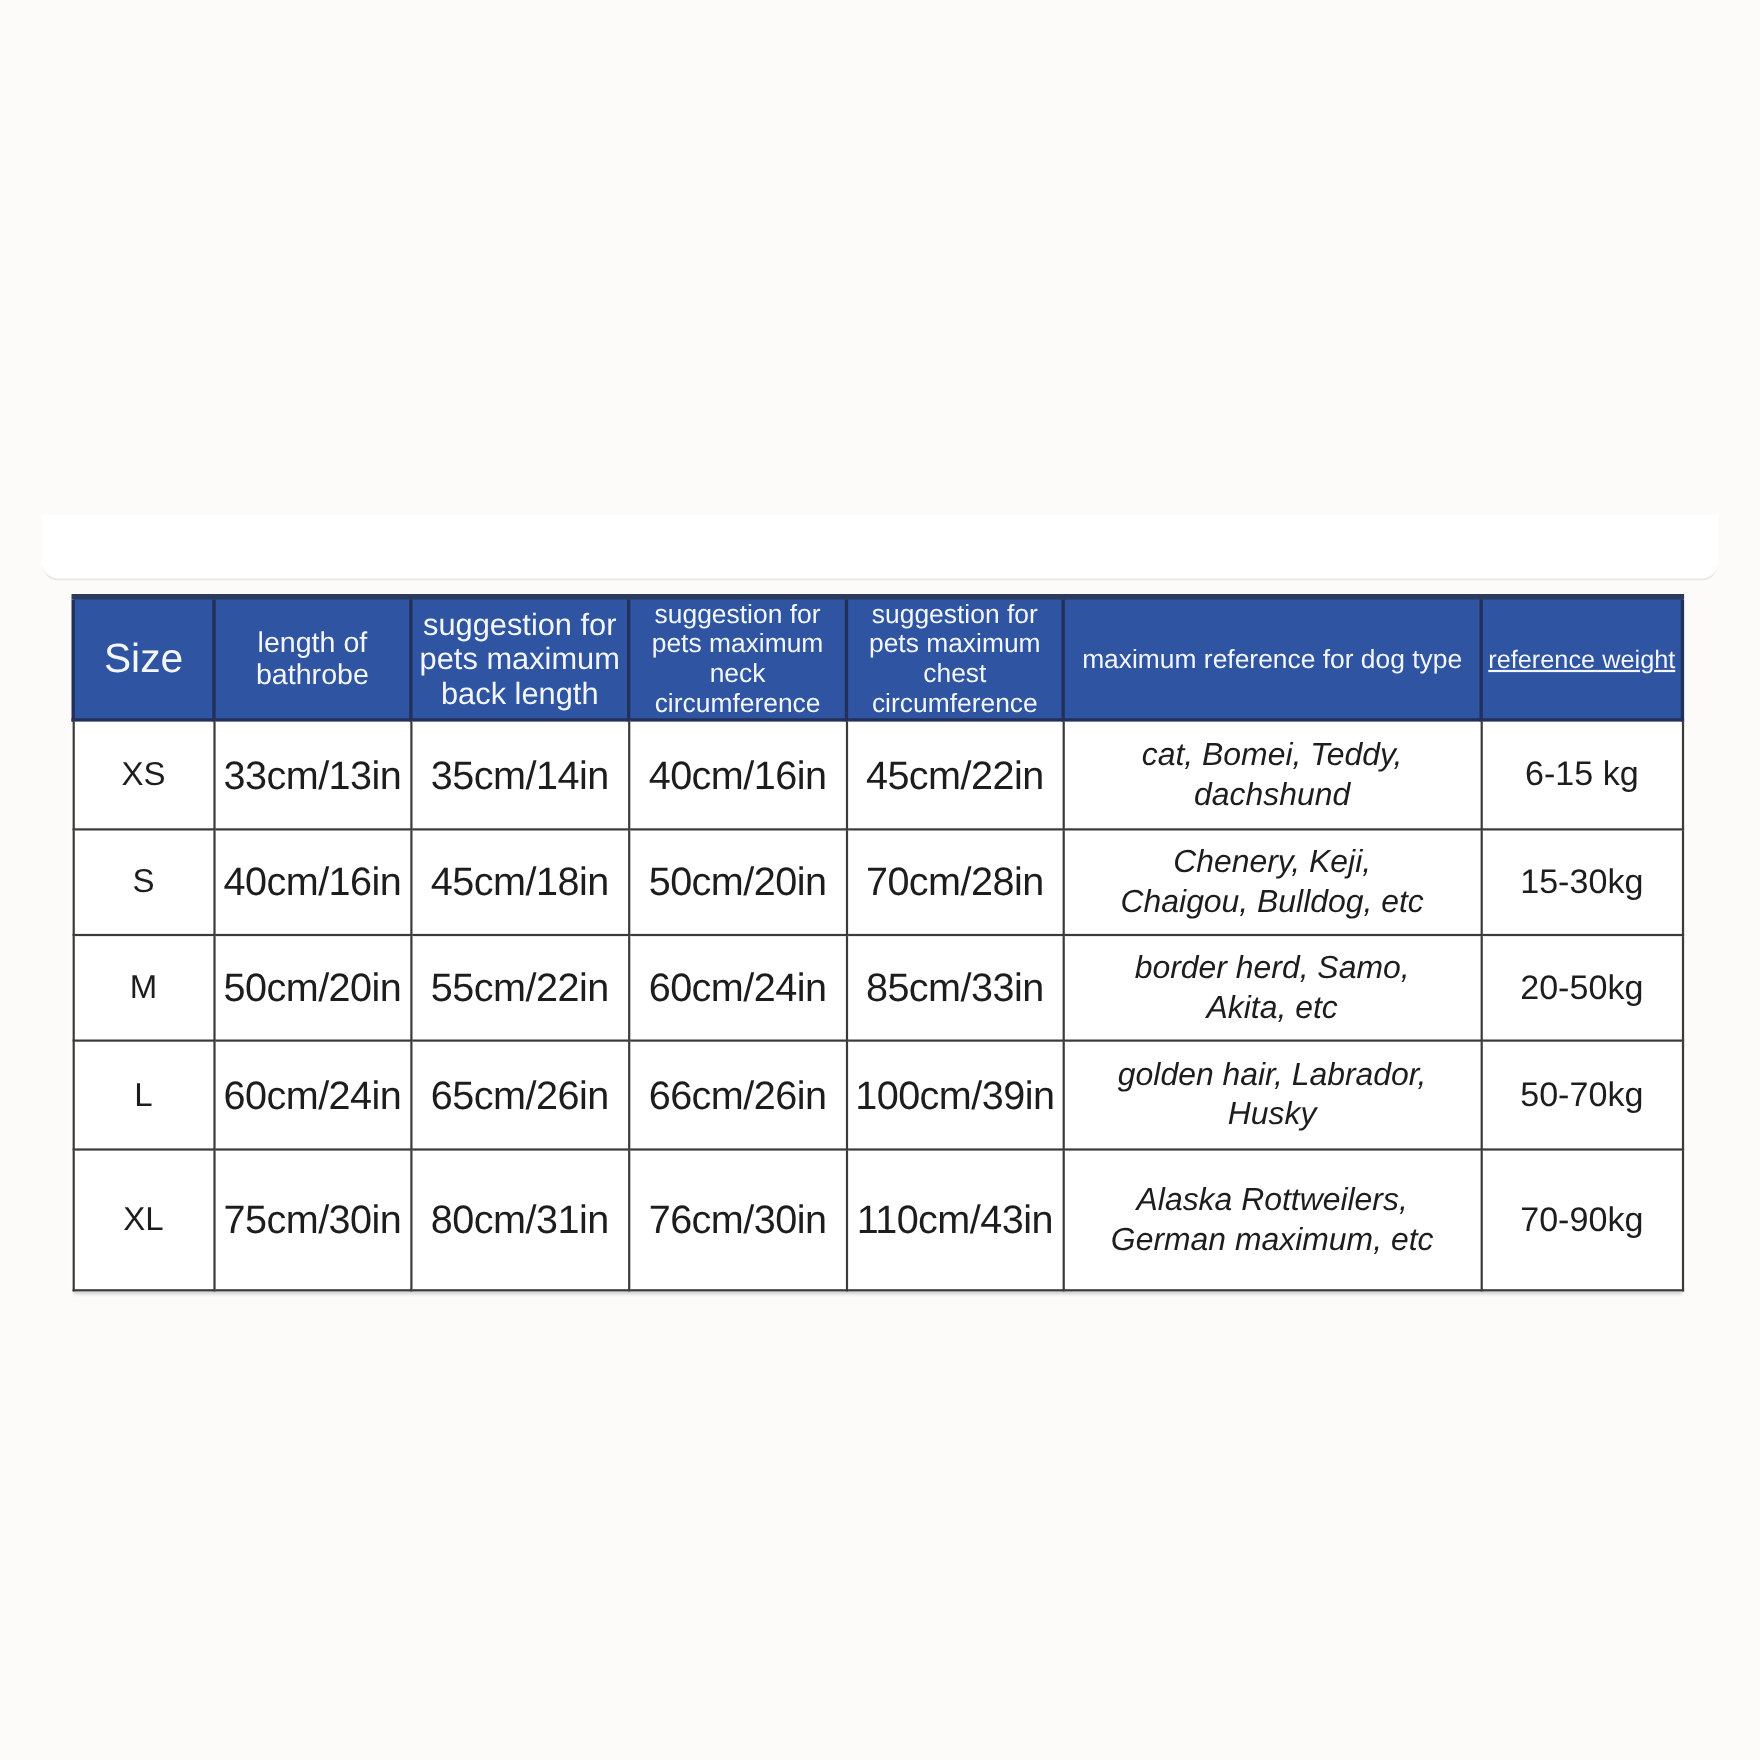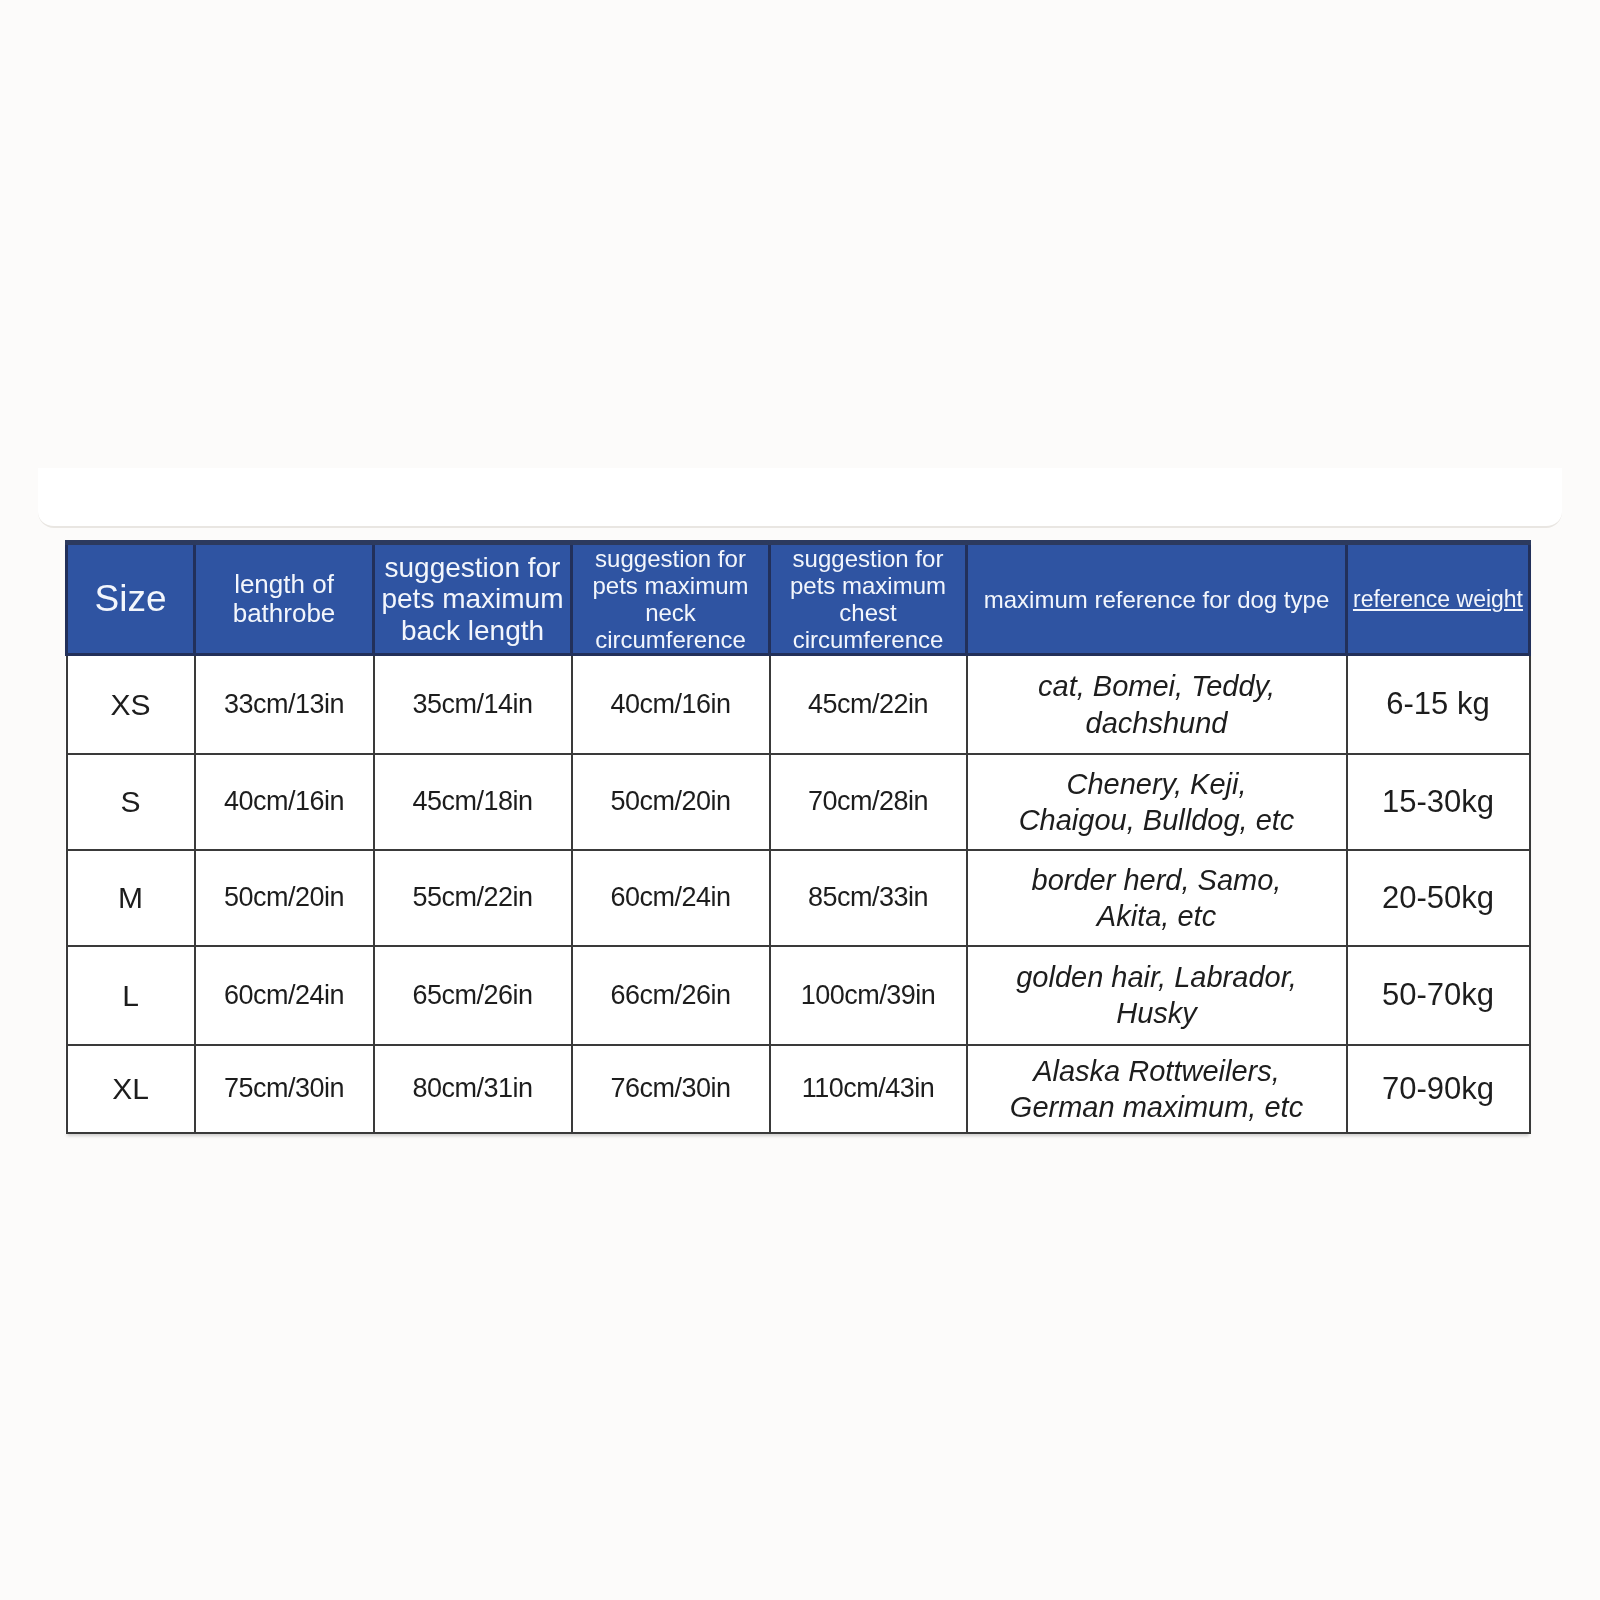--- a/index.html
+++ b/index.html
@@ -52,29 +52,29 @@
     padding:0;
   }
   .h-size{font-size:37px;}
   .h-bathrobe{font-size:26px;}
   .h-back{font-size:28px;}
   .h-neck{font-size:24px;}
   .h-chest{font-size:24px;}
   .h-dog{font-size:24px;white-space:nowrap;}
   .h-weight{font-size:23px;white-space:nowrap;text-decoration:underline;}
   .c-size{font-size:30px;font-weight:500;color:#2c2c2c;}
-  .c-num{font-size:27px;letter-spacing:-0.5px;}
+  .c-num{font-size:36px;letter-spacing:-0.5px;}
   .c-dog{font-size:29px;text-align:left;padding:0 6px 0 12px;white-space:pre-wrap;line-height:1.32;font-style:italic;}
   .c-weight{font-size:31px;}
   .r-head{height:95px;}
   .r0{height:99px;padding-left:15px;}
   .r1{height:96px;}
   .r2{height:96px;}
   .r3{height:99px;}
-  .r4{height:88px;}
+  .r4{height:128px;}
 </style>
 </head>
 <body>
 
 <div class="canvas">
 
   <div class="card-band"></div>
 
   <table class="size-table">
     <colgroup>

